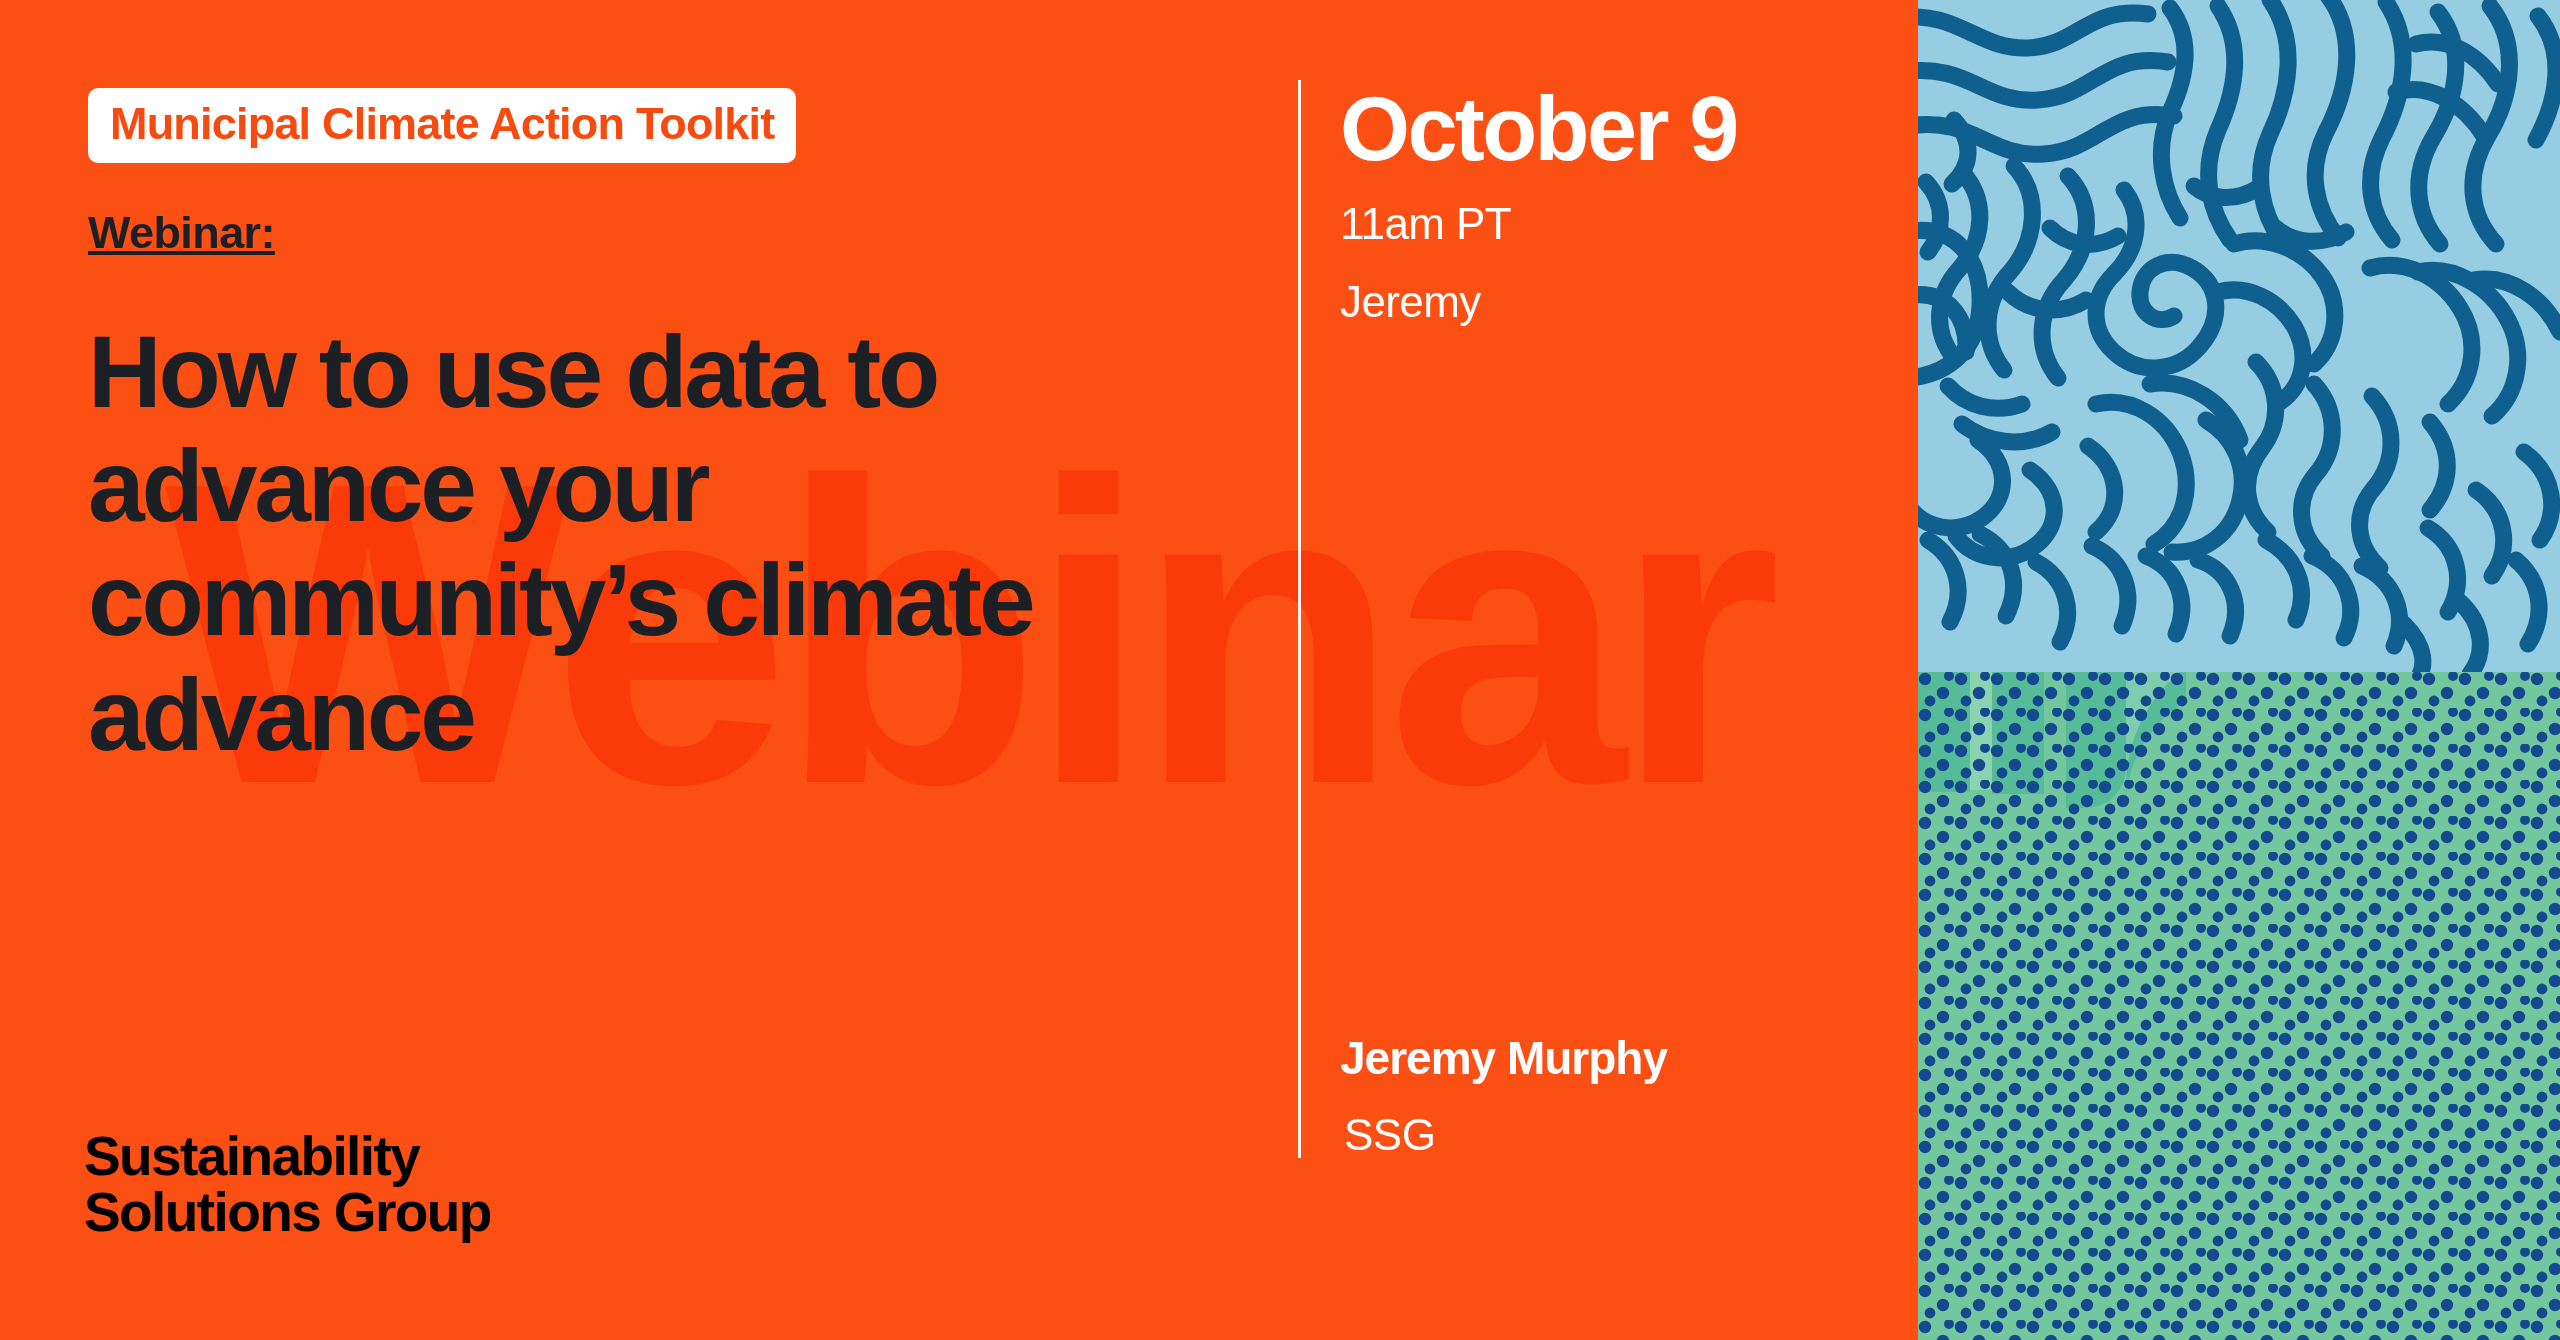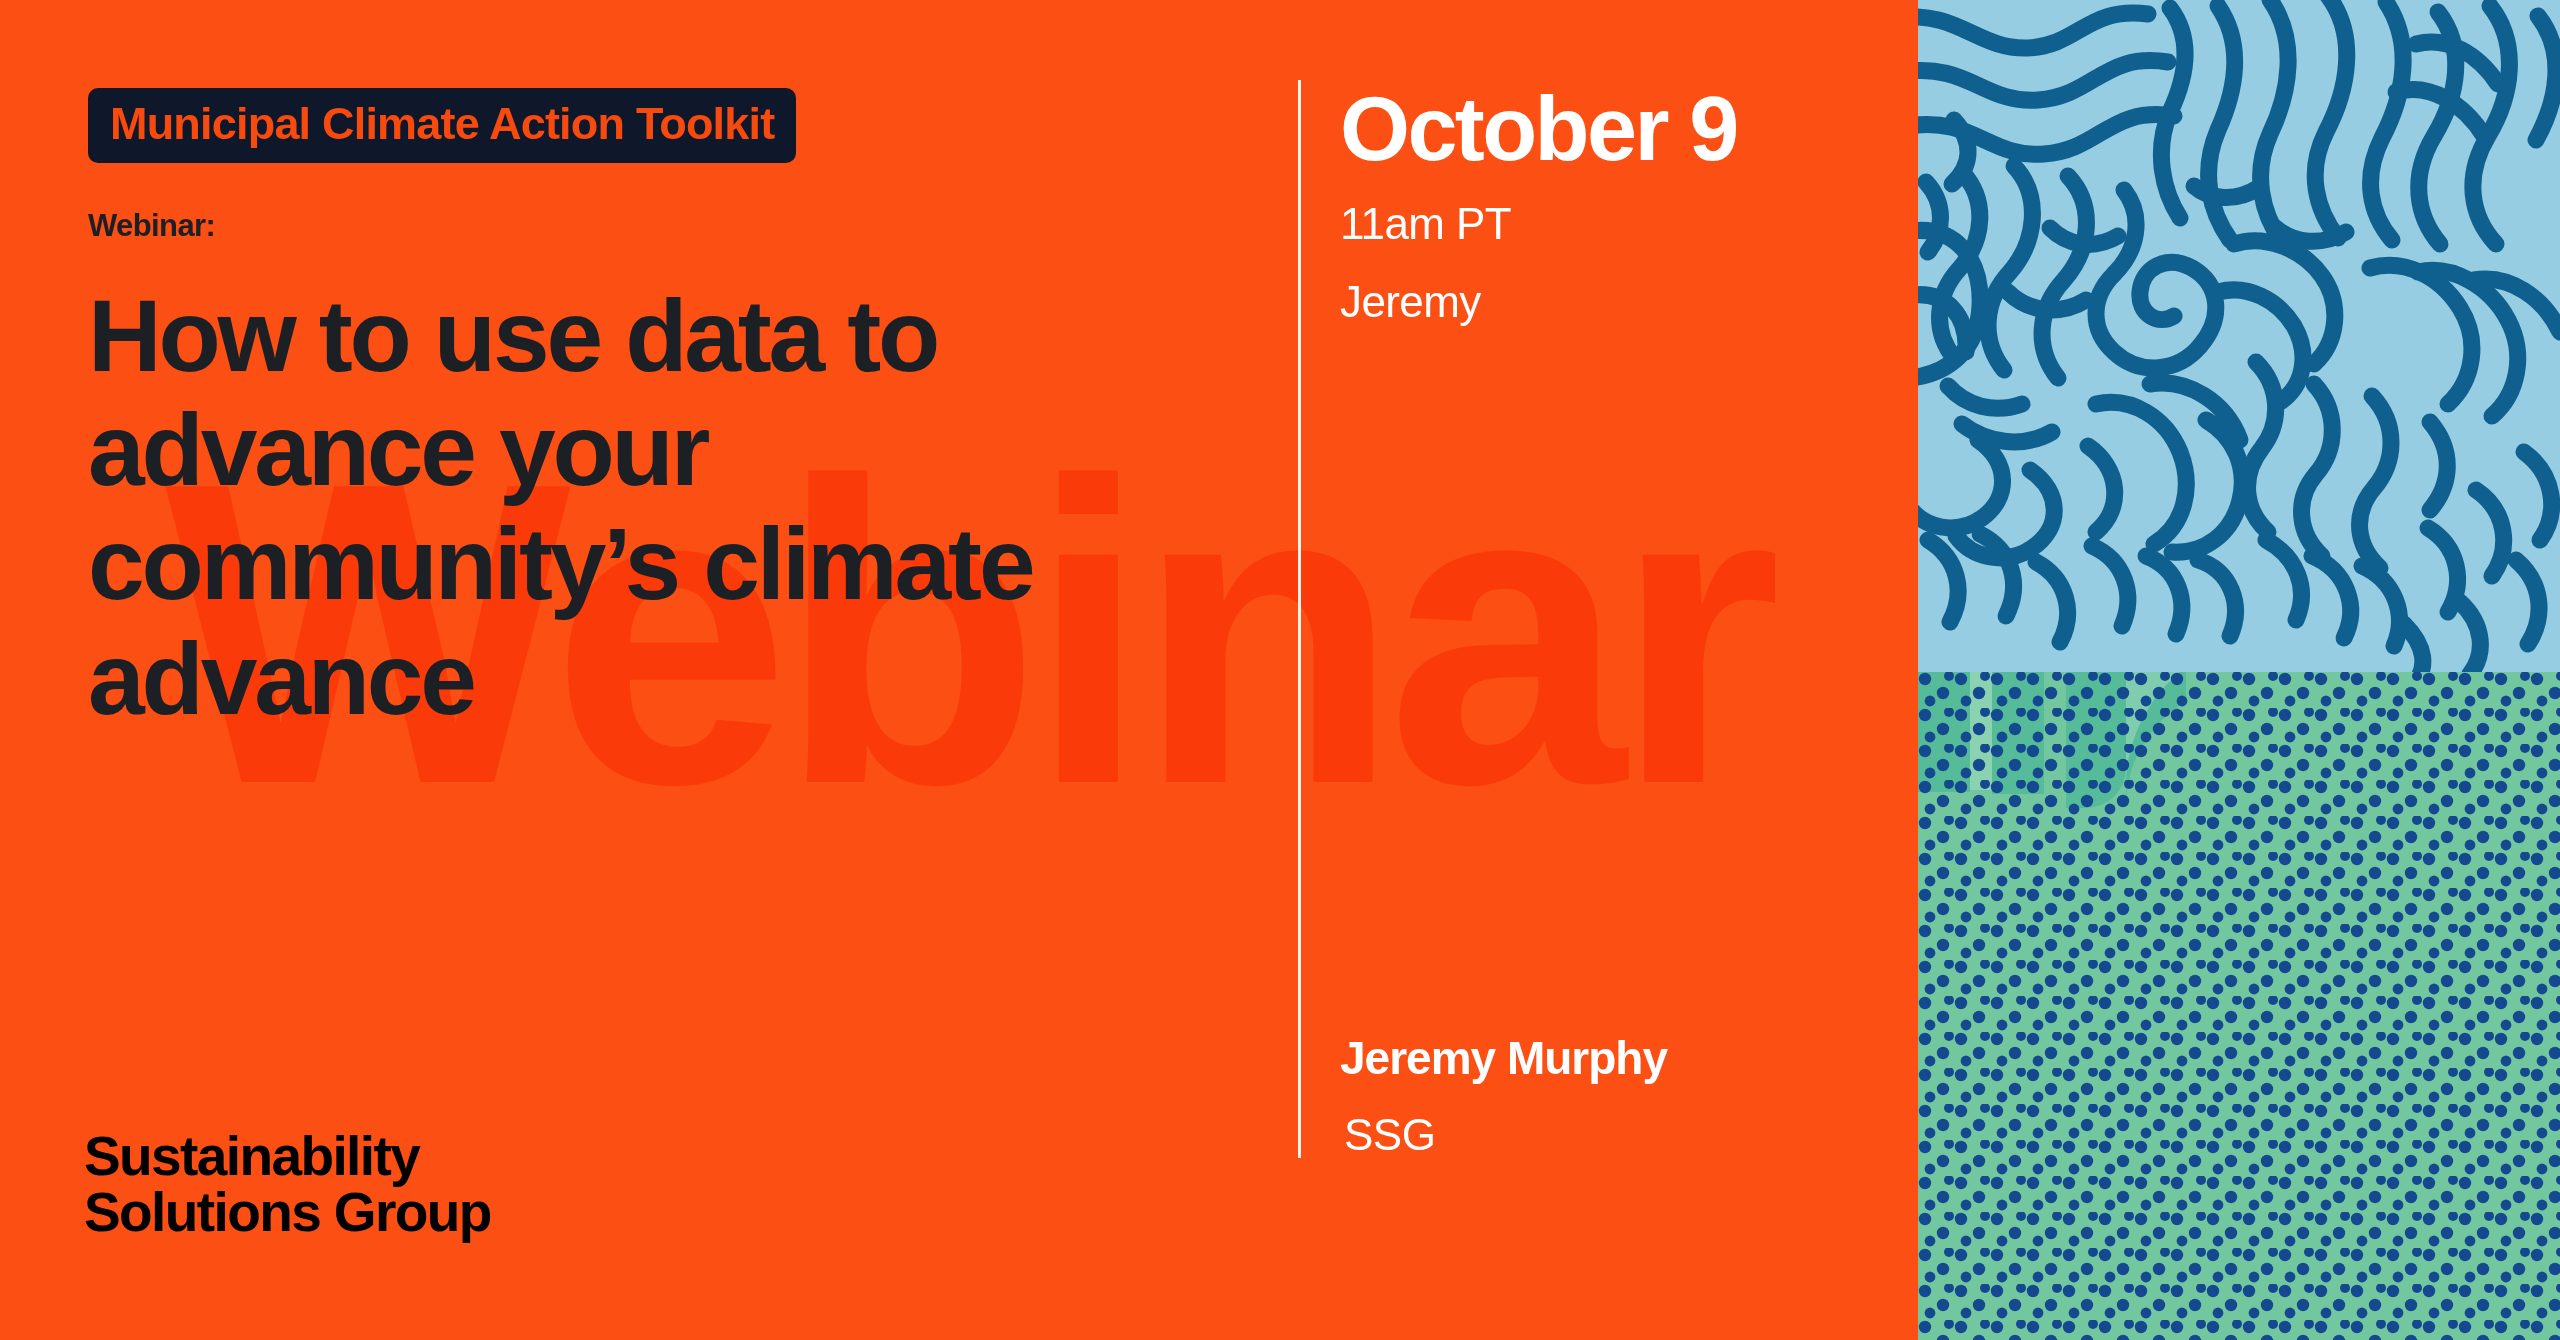--- a/index.html
+++ b/index.html
@@ -41,45 +41,46 @@
     user-select: none;
     pointer-events: none;
     text-align: right;
   }
 
   
   .badge {
     position: absolute;
     left: 88px;
     top: 88px;
-    background: #0f172a;
+    background: #ffffff;
     color: #F74A0E;
     font-size: 45px;
     font-weight: 700;
     letter-spacing: -0.8px;
     padding: 13px 22px 17px 22px;
     border-radius: 10px;
     white-space: nowrap;
     line-height: 1;
   }
 
   
   .left-copy {
     position: absolute;
     left: 88px;
     top: 210px;
     width: 1120px;
   }
   .eyebrow {
     color: #1C2024;
-    font-size: 31px;
+    font-size: 45px;
     font-weight: 700;
     letter-spacing: -0.6px;
     line-height: 1;
-    margin: 0 0 38px 0;
+    margin: 0 0 60px 0;
+    text-decoration: underline;
   }
   .headline {
     color: #1C2024;
     font-size: 102px;
     font-weight: 700;
     letter-spacing: -3.2px;
     line-height: 1.12;
     margin: 0;
     max-width: 1060px;
   }

